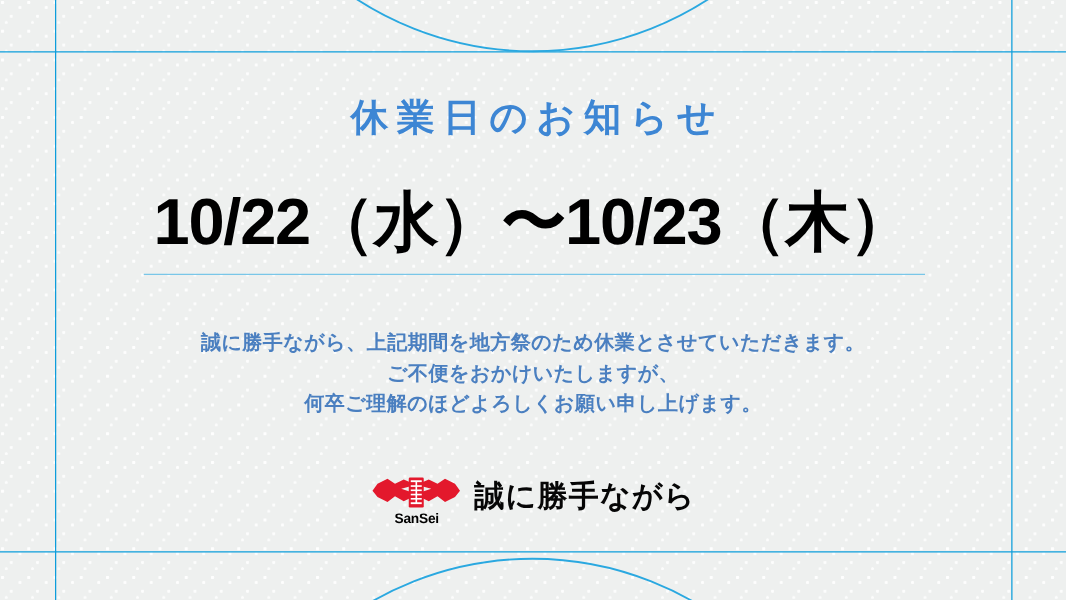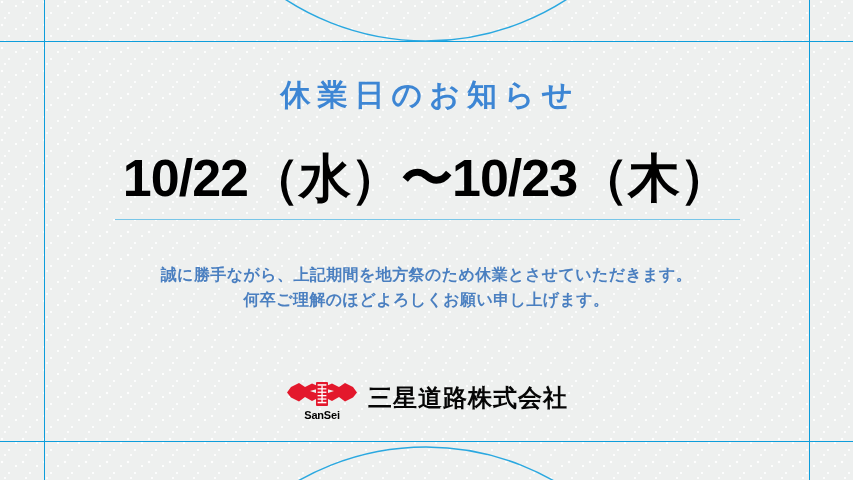--- a/index.html
+++ b/index.html
@@ -186,20 +186,21 @@
   <div id="notice-content">
 
     <div id="notice-title">休業日のお知らせ</div>
 
     <div id="notice-date">10/22（水）〜10/23（木）</div>
 
     <div id="date-divider"></div>
 
     <div id="notice-body">
       <span class="body-line">誠に勝手ながら、上記期間を地方祭のため休業とさせていただきます。</span>
+      <span class="body-line">ご不便をおかけいたしますが、</span>
       <span class="body-line">何卒ご理解のほどよろしくお願い申し上げます。</span>
     </div>
 
     <div id="logo-block">
 
       <div id="logo-mark">
         <svg id="logo-emblem" viewBox="0 0 74 32">
           <g fill="#e3182c">
             <path d="M6 9 L14 5 L20 9 L27 5.5 L34 8.5 L34 10.5 L25 13 L34 16 L34 19.5 L27 23 L20 19 L14 23.5 L6 19.5 L2 14.5 Z"></path>
             <path d="M68 9 L60 5 L54 9 L47 5.5 L40 8.5 L40 10.5 L49 13 L40 16 L40 19.5 L47 23 L54 19 L60 23.5 L68 19.5 L72 14.5 Z"></path>
@@ -211,18 +212,18 @@
             <rect x="32.6" y="13.6" width="8.8" height="1.3"></rect>
             <rect x="32.6" y="17.0" width="8.8" height="1.3"></rect>
             <rect x="32.6" y="20.4" width="8.8" height="1.3"></rect>
             <rect x="32.6" y="23.8" width="8.8" height="1.5"></rect>
             <rect x="36.4" y="7.6" width="1.3" height="17"></rect>
           </g>
         </svg>
         <div id="logo-romaji">SanSei</div>
       </div>
 
-      <div id="company-name">三星道路株式会社</div>
+      <div id="company-name">誠に勝手ながら</div>
 
     </div>
 
   </div>
 </div>
 
 </body></html>

